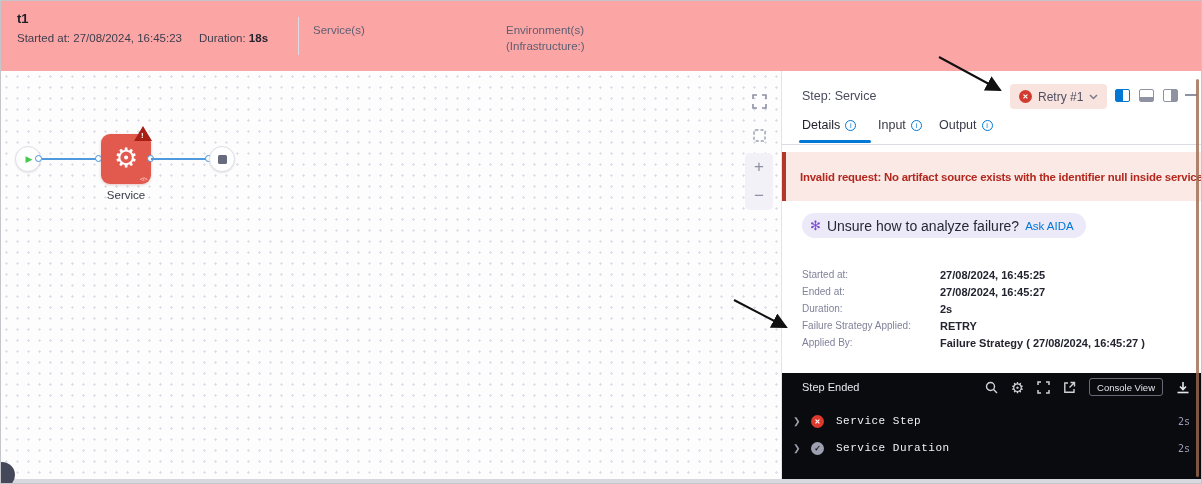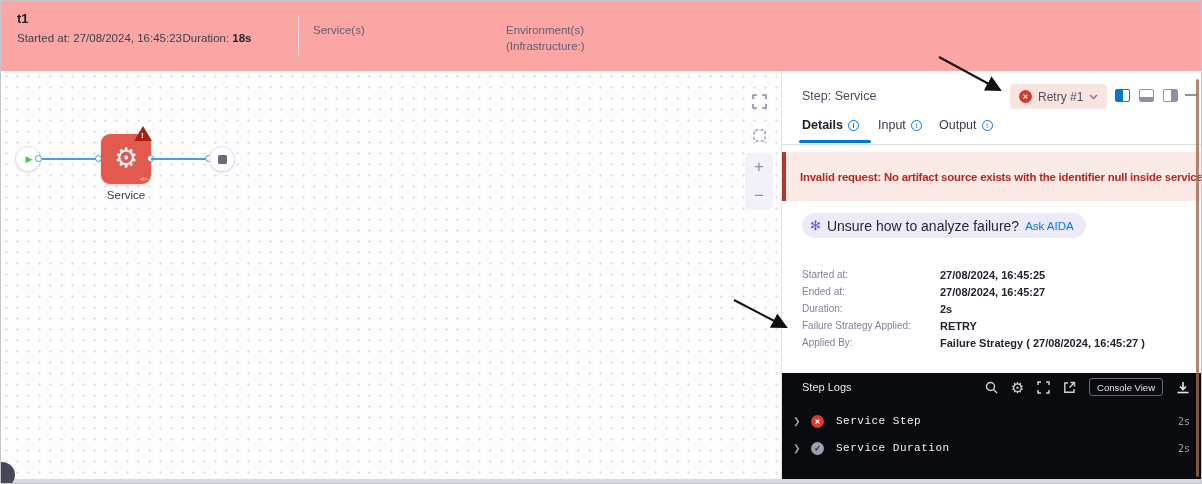--- a/index.html
+++ b/index.html
@@ -4,21 +4,21 @@
 <style>
   * { margin:0; padding:0; box-sizing:border-box; }
   html,body { background:#e9e9ee; font-family:"Liberation Sans", sans-serif; }
   .screen { position:relative; width:1202px; height:484px; background:#fff;
             border:1px solid #c5c6cc; overflow:hidden; }
 
   
   .hdr { position:absolute; left:0; top:0; width:1202px; height:70px; background:#fca5a5; z-index:5; }
   .hdr-title { position:absolute; left:16px; top:10px; font-size:13px; font-weight:bold; color:#1d1e27; }
   .hdr-started { position:absolute; left:16px; top:31px; font-size:11.5px; color:#3c3e4e; }
-  .hdr-duration { position:absolute; left:150px; top:31px; width:132px; text-align:center; font-size:11.5px; color:#3c3e4e; }
+  .hdr-duration { position:absolute; left:150px; top:31px; width:132px; text-align:left; font-size:11.5px; color:#3c3e4e;padding-left:48px; }
   .hdr-duration b { color:#23242e; }
   .hdr-vdiv { position:absolute; left:297px; top:16px; width:1px; height:38px; background:#dcdde3; }
   .hdr-grey { font-size:11.5px; color:#5d5f72; position:absolute; }
   .svc-label { left:312px; top:23px; }
   .env-label { left:505px; top:23px; }
   .infra-label { left:505px; top:39px; }
 
   .err-banner { position:absolute; left:717px; top:0; width:485px; height:70px; background:#f9e8e4; }
   .fai-pill { position:absolute; left:14px; top:26px; background:#fcf3f1; border-radius:3px;
               padding:3px 7px; font-size:10px; font-weight:bold; color:#b7261d; white-space:nowrap; }
@@ -76,21 +76,21 @@
                border-radius:2px; cursor:pointer; }
   .li-left { left:333px; border-color:#0278d5; }
   .li-left::before { content:""; position:absolute; left:0; top:0; bottom:0; width:50%; background:#0278d5; }
   .li-bottom { left:357px; }
   .li-bottom::before { content:""; position:absolute; left:0; right:0; bottom:0; height:40%; background:#8f92a2; }
   .li-right { left:381px; }
   .li-right::before { content:""; position:absolute; right:0; top:0; bottom:0; width:45%; background:#8f92a2; }
   .min-ic { position:absolute; left:403px; top:23px; width:12px; height:2px; background:#8f92a2; cursor:pointer; }
 
   .tab { position:absolute; top:47px; font-size:12.5px; color:#383946; display:flex; gap:5px; align-items:center; cursor:pointer; }
-  .tab.active { font-weight:bold; color:#1e1f29; }
+  .tab.active { font-weight:normal; color:#1e1f29; }
   .tab-details { left:20px; } .tab-input { left:96px; } .tab-output { left:157px; }
   .info-ic { display:inline-flex; width:11px; height:11px; border:1px solid #0278d5; border-radius:50%;
              color:#0278d5; font-size:7.5px; align-items:center; justify-content:center; font-style:normal; }
   .tab-underline { position:absolute; left:17px; top:69px; width:72px; height:2.5px; background:#0278d5; border-radius:2px; }
   .panel-hdiv { position:absolute; left:0; top:73px; width:422px; height:1px; background:#dcdde4; }
 
   .panel-err { position:absolute; left:0; top:81px; width:421px; height:49px; background:#fae9e5;
                border-left:4px solid #b23629; display:flex; align-items:center; padding-left:14px; }
   .panel-err span { font-size:11.4px; font-weight:bold; color:#b3271e; white-space:nowrap; letter-spacing:-0.2px; }
 
@@ -250,21 +250,21 @@
       <span class="dl">Failure Strategy Applied:</span>
       <span class="dv">RETRY</span>
     </div>
     <div class="detail-row" style="top:266px">
       <span class="dl">Applied By:</span>
       <span class="dv">Failure Strategy ( 27/08/2024, 16:45:27 )</span>
     </div>
 
     <div class="logs">
       <div class="logs-hdr">
-        <span class="logs-title">Step Logs</span>
+        <span class="logs-title">Step Ended</span>
         <svg width="13" height="13" viewBox="0 0 13 13">
           <circle cx="5.5" cy="5.5" r="4" stroke="#cfd1d8" stroke-width="1.4" fill="none"></circle>
           <line x1="8.6" y1="8.6" x2="12" y2="12" stroke="#cfd1d8" stroke-width="1.4"></line>
         </svg>
         <span class="gear-sm">⚙</span>
         <svg width="13" height="13" viewBox="0 0 13 13">
           <g stroke="#cfd1d8" stroke-width="1.5" fill="none">
             <path d="M1 4 V1 H4"></path>
               <path d="M9 1 H12 V4"></path>
               <path d="M12 9 V12 H9"></path>

